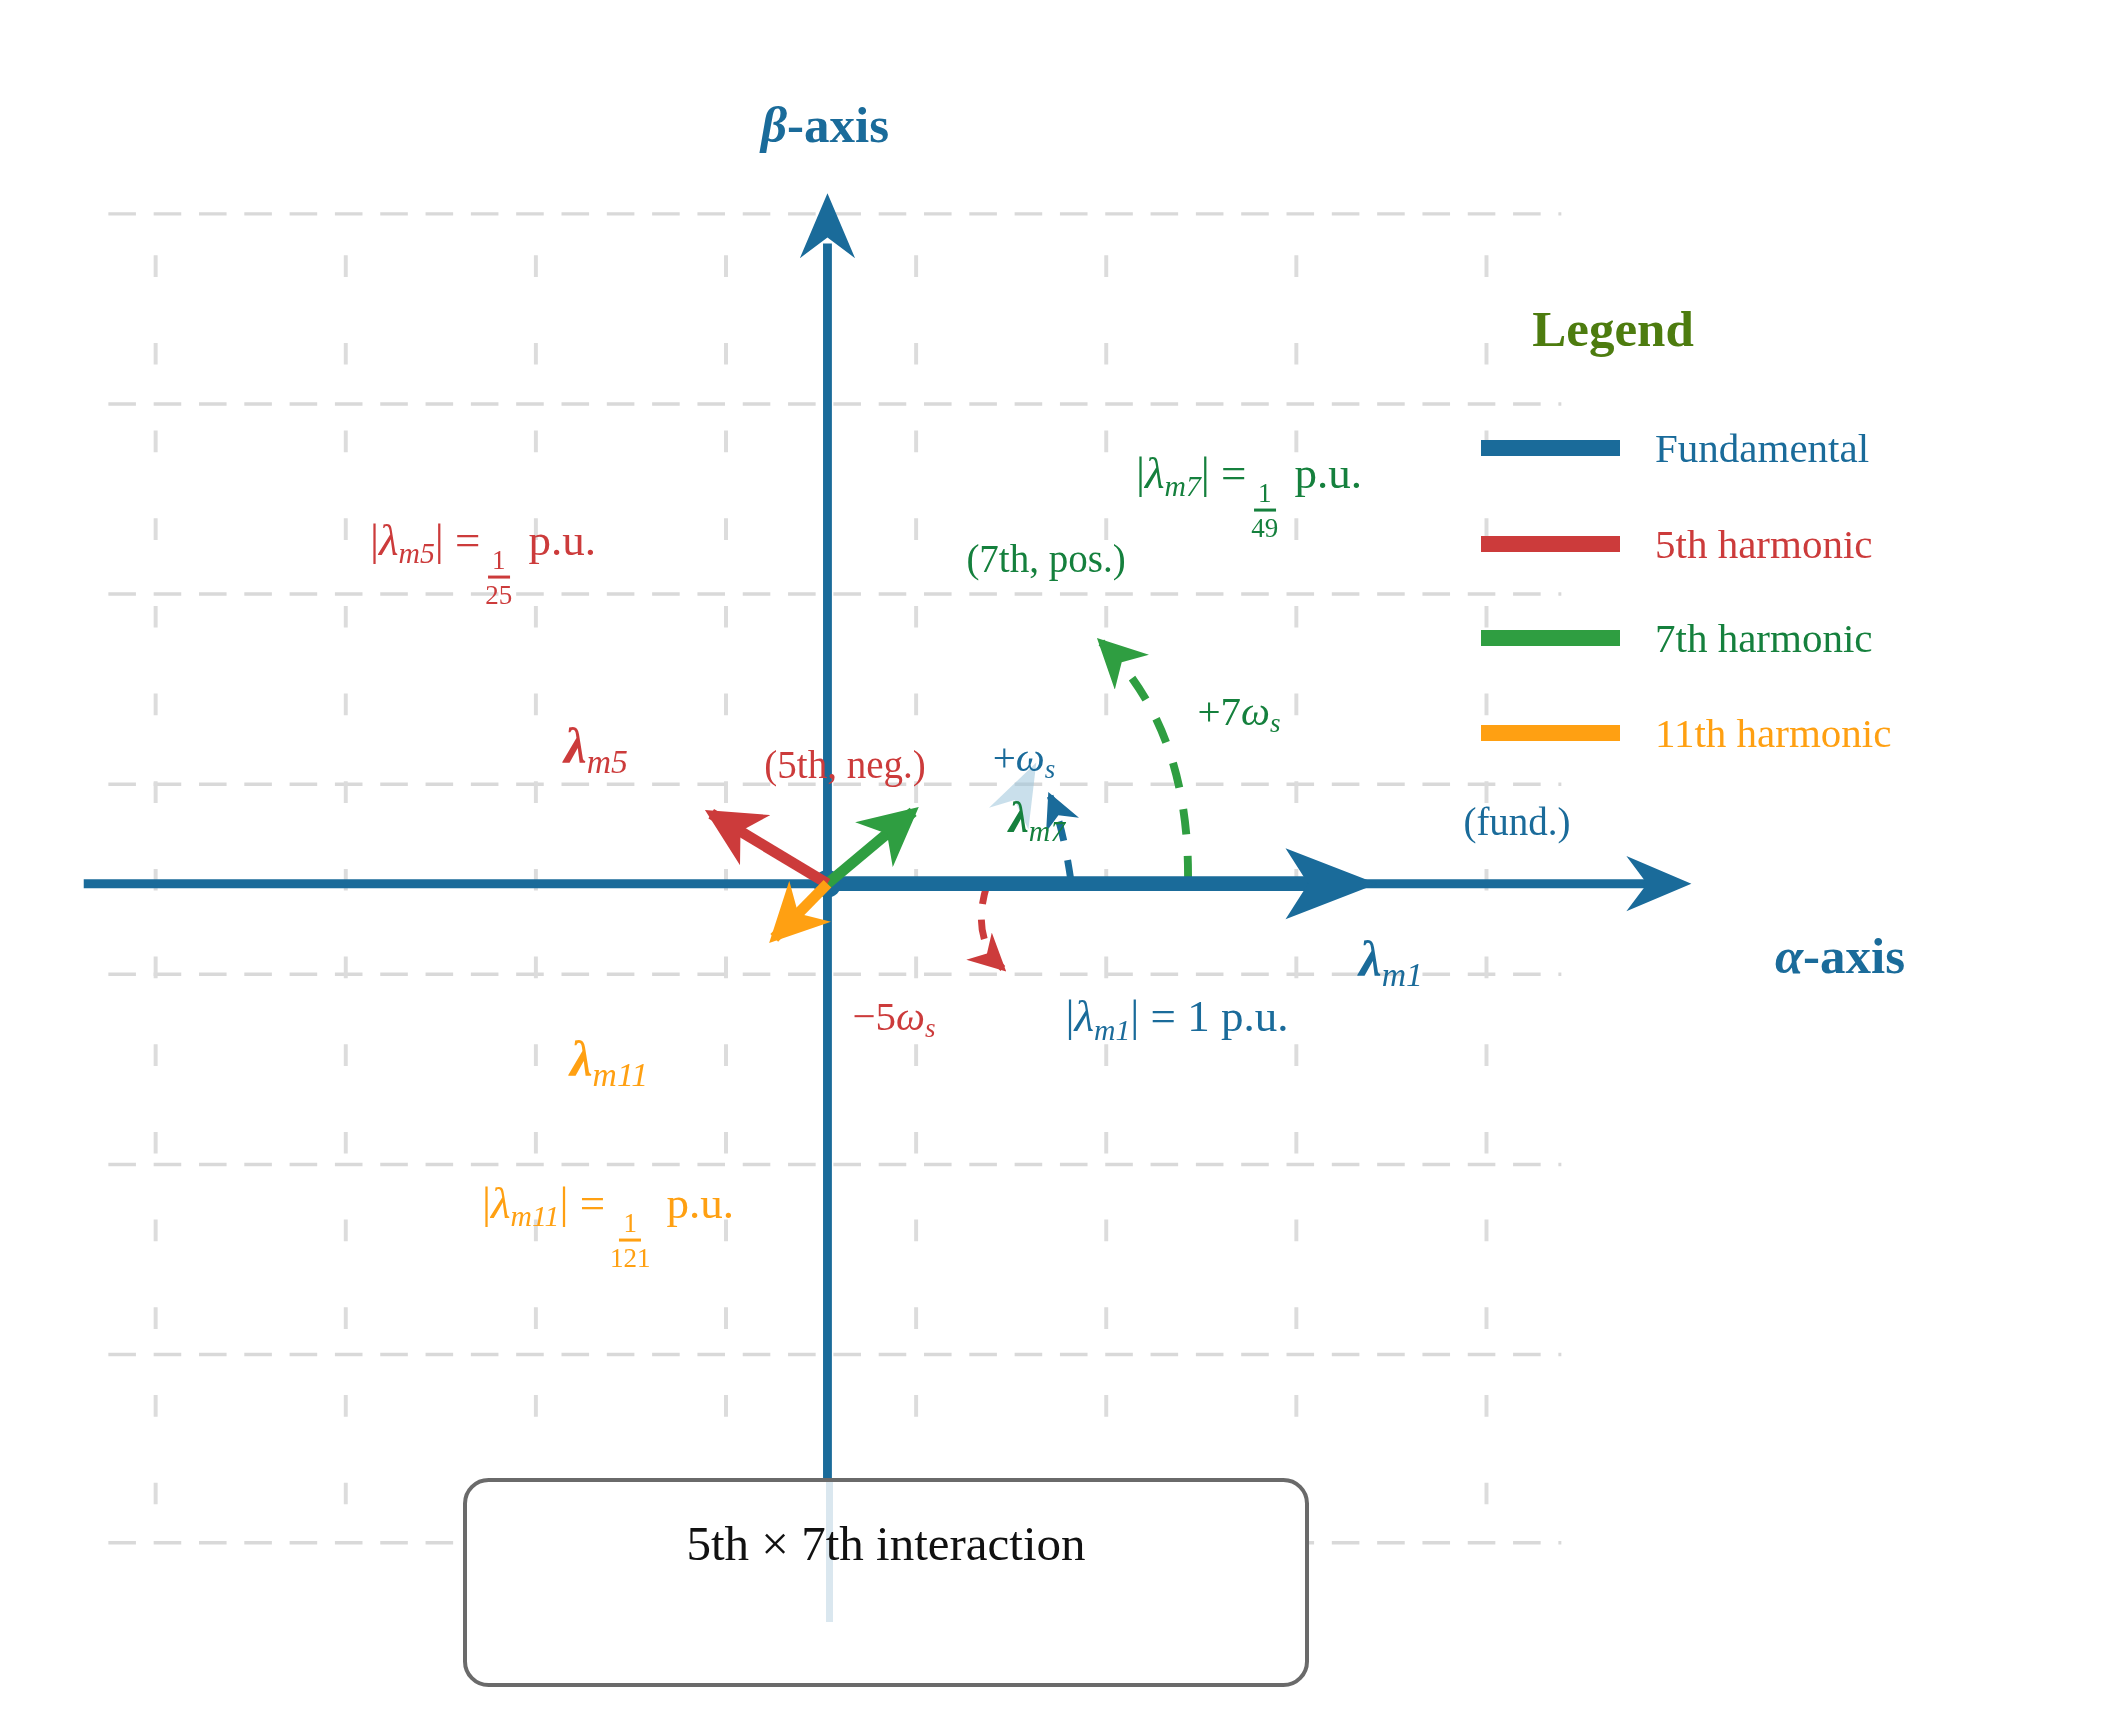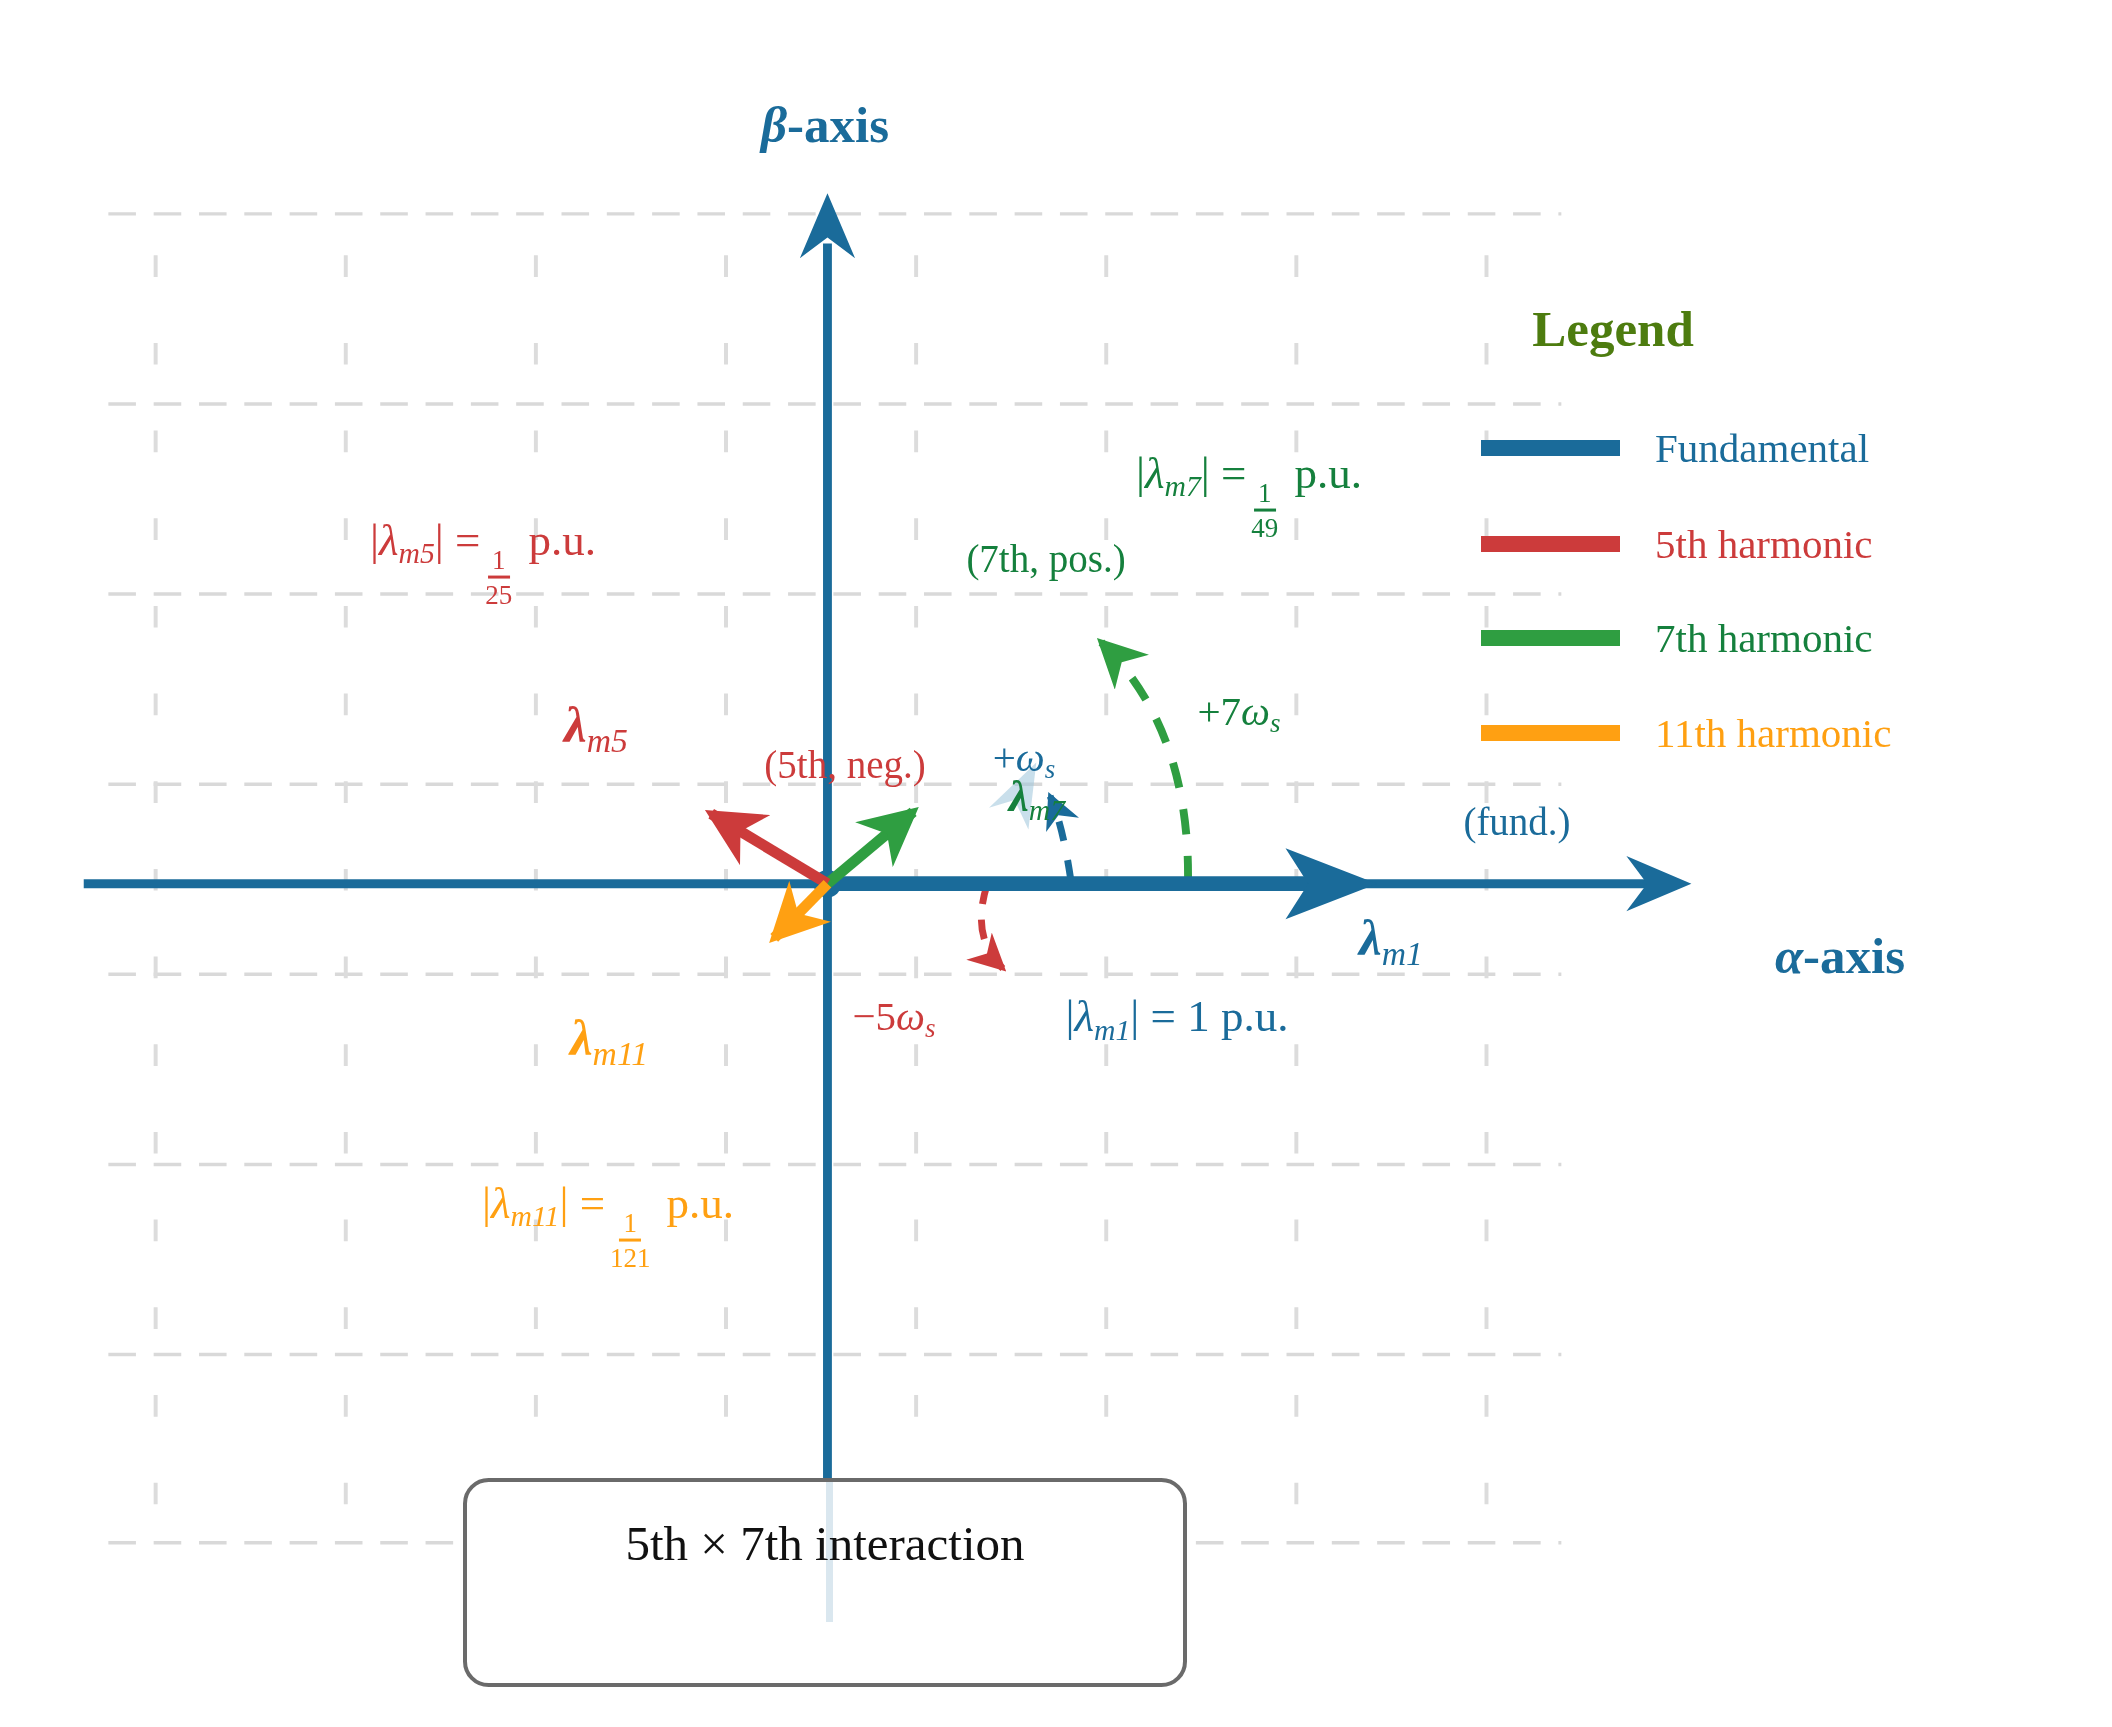--- a/index.html
+++ b/index.html
@@ -7,35 +7,35 @@
          font-family:"Liberation Serif","DejaVu Serif",serif;}
   svg.layer{position:absolute;left:0;top:0;}
   .lbl{position:absolute;transform:translate(-50%,-50%);white-space:nowrap;line-height:1;}
   .c-blue{color:#1a6b9a}.c-red{color:#cc3b3b}.c-green{color:#15803d}.c-orange{color:#ffa012}
   .axlab{font-size:51px;font-weight:bold;}
   .axlab i{font-family:"Liberation Serif","DejaVu Serif",serif;}
   .mag{font-size:45px;}
   .mag i, .speed i{font-style:italic;}
   .note{font-size:39px;}
   .speed{font-size:41px;}
-  .veclab{font-size:51px;}
+  .veclab{font-size:51px;margin-top:21px;}
   .veclab b i{font-weight:bold;}
   sub{font-size:0.66em;font-style:italic;vertical-align:-0.28em;line-height:1;}
   .frac{display:inline-flex;flex-direction:column;align-items:center;vertical-align:-0.5em;
         line-height:1;font-size:0.60em;margin:0 0.18em;}
   .frac .num{border-bottom:3px solid currentColor;padding:0 0.15em 0.10em;}
   .frac .den{padding-top:0.10em;}
   .unit{margin-left:0.25em;}
   
   .legend-title{font-size:51px;font-weight:bold;color:#4d7c0f;}
   .legend-swatch{position:absolute;width:139px;height:15.8px;}
   .legend-label{position:absolute;font-size:41px;line-height:1;}
   .sw-blue{background:#1a6b9a}.sw-red{background:#cc3b3b}.sw-green{background:#2f9e41}.sw-orange{background:#ffa012}
   
-  .note-box{position:absolute;left:463px;top:1478px;width:724px;height:209px;background:#ffffff;
+  .note-box{position:absolute;left:463px;top:1478px;width:846px;height:209px;background:#ffffff;
             border:4.9px solid #6a6a6a;border-radius:25.6px;box-sizing:border-box;}
   .ghost-axis{position:absolute;left:359px;top:0;width:6.9px;height:140px;background:#1a6b9a;opacity:0.16;}
   .note-line{position:absolute;left:50%;transform:translate(-50%,-50%);white-space:nowrap;
              font-size:49px;color:#111111;}
   .nb1{top:61px;} .nb2{top:148px;}
 </style>
 </head>
 <body>
 
 <div class="stage">

